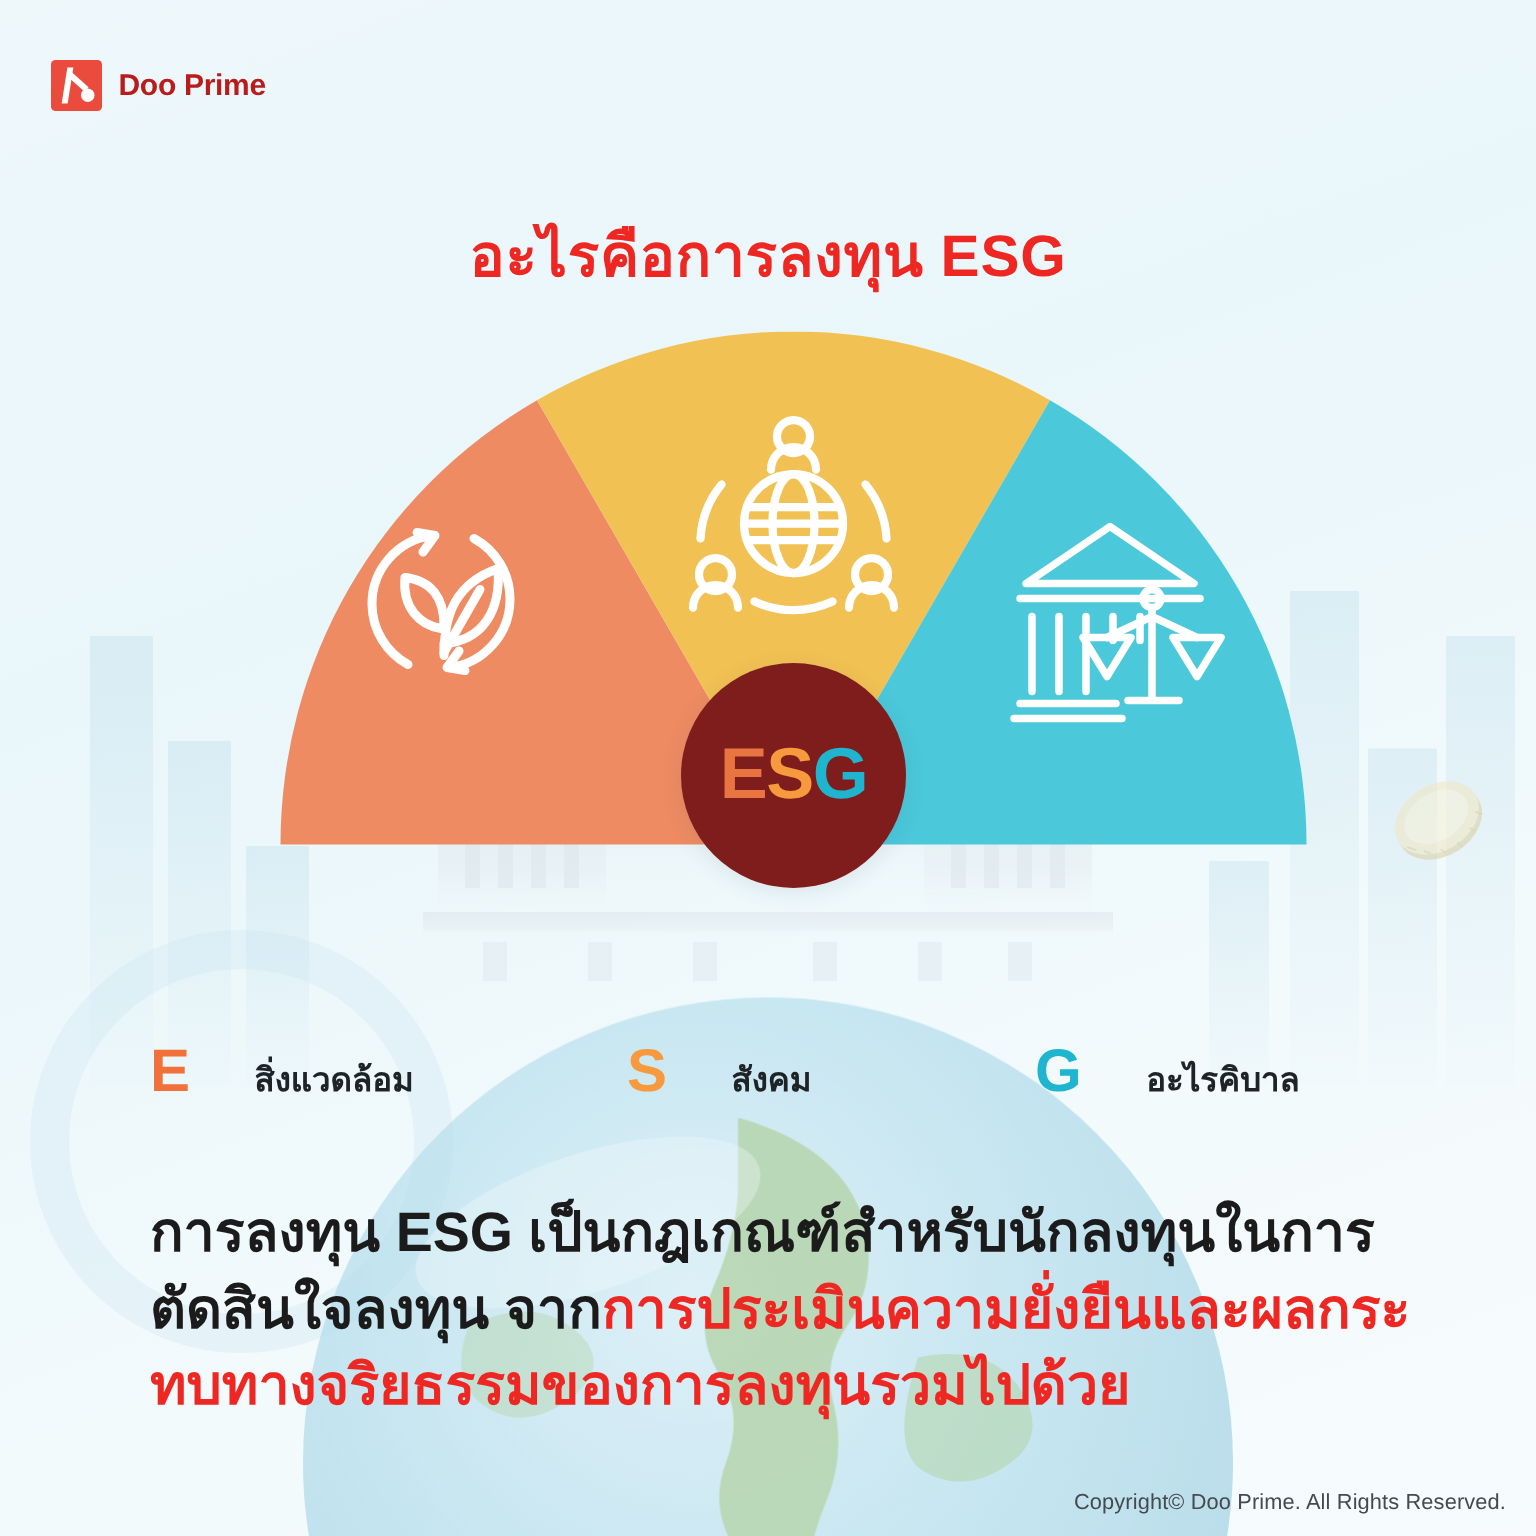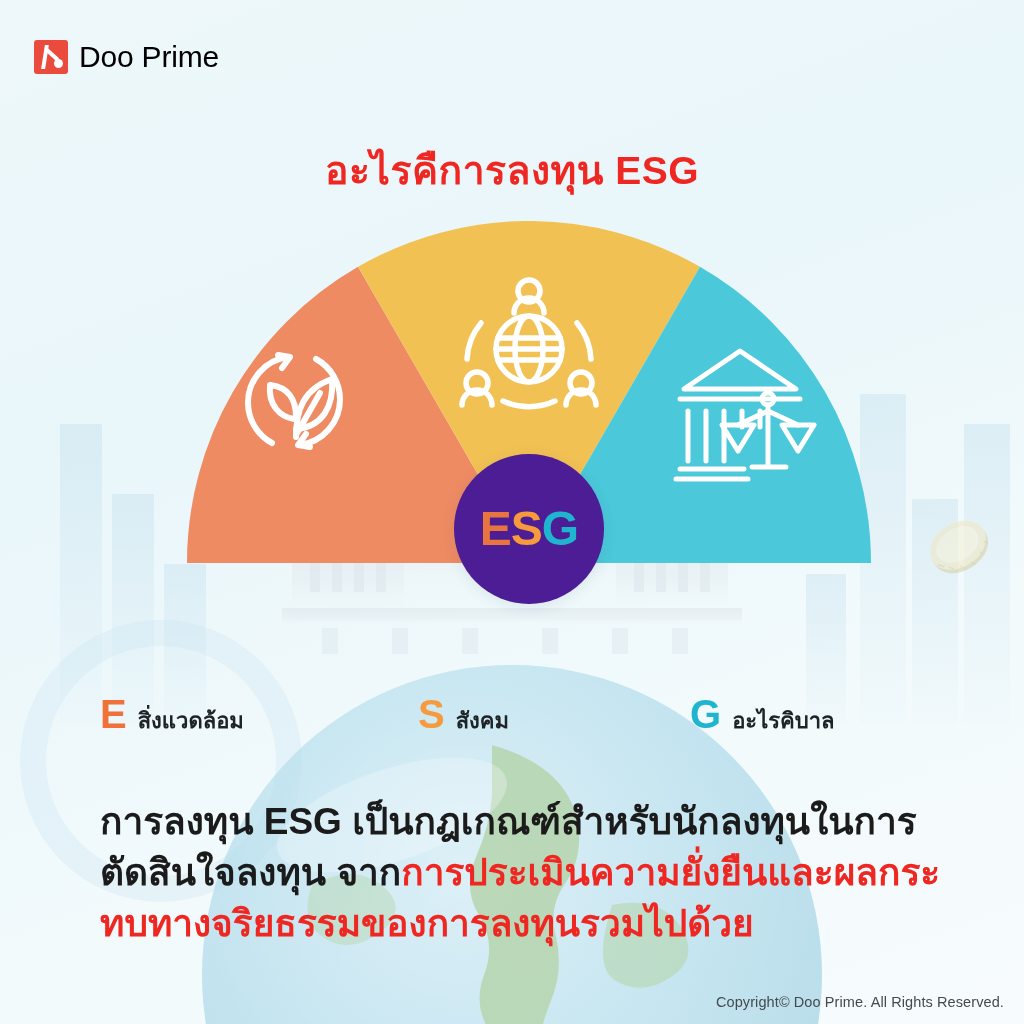--- a/index.html
+++ b/index.html
@@ -24,51 +24,51 @@
     position:absolute;left:50%;transform:translateX(-50%);
     top:655px;width:640px;height:640px;opacity:.62;
   }
 
   
   .logo{position:absolute;left:34px;top:40px;display:flex;align-items:center;gap:11px;}
   .logo-mark{width:34px;height:34px;background:#ea4b3c;border-radius:3px;position:relative;overflow:hidden;}
   .logo-mark:before{content:"";position:absolute;left:9px;top:5px;width:3.5px;height:24px;background:#fff;transform:skewX(-9deg);}
   .logo-mark:after{content:"";position:absolute;left:12px;top:7px;width:16px;height:3.5px;background:#fff;transform:rotate(42deg);transform-origin:left center;}
   .logo-dot{position:absolute;right:5px;bottom:6px;width:9px;height:9px;background:#fff;border-radius:50%;}
-  .logo-text{font-size:30px;font-weight:normal;color:#000000;letter-spacing:-.2px;}
+  .logo-text{font-size:20px;font-weight:bold;color:#b91c1c;letter-spacing:-.2px;}
 
   .title{
     position:absolute;top:139px;left:0;right:0;text-align:center;
     font-size:39px;font-weight:bold;color:#ee2722;letter-spacing:.5px;
     text-shadow:0 1px 0 rgba(255,255,255,.35);
   }
 
   
   .arcwrap{position:absolute;left:186px;top:221px;width:686px;height:350px;}
   .hub{
-    position:absolute;left:50%;top:308px;transform:translate(-50%,-50%);
-    width:150px;height:150px;border-radius:50%;background:#4c1d95;
+    position:absolute;left:50%;top:296px;transform:translate(-50%,-50%);
+    width:150px;height:150px;border-radius:50%;background:#7f1d1d;
     display:flex;align-items:center;justify-content:center;
     box-shadow:0 3px 14px rgba(40,80,100,.10);
   }
   .hub-text{font-size:48px;font-weight:bold;letter-spacing:-1px;line-height:1;}
   .hub-text .e{color:#e8743f;}
   .hub-text .s{color:#f79a3d;}
   .hub-text .g{color:#1fb5ce;}
 
   .coin{
     position:absolute;left:740px;top:300px;width:66px;height:52px;
     transform:rotate(-32deg);opacity:.55;
   }
 
   
   .legend{position:absolute;left:100px;top:694px;width:824px;height:52px;}
   .leg{position:absolute;display:flex;align-items:baseline;gap:11px;}
   .leg-letter{font-size:40px;font-weight:bold;line-height:1;}
-  .leg-label{font-size:22px;color:#1d2326;font-weight:600;white-space:nowrap;}
+  .leg-label{font-size:22px;color:#1d2326;font-weight:600;white-space:nowrap;margin-left:32px;}
   #leg0{left:0;}
   #leg1{left:318px;}
   #leg2{left:590px;}
 
   
   .body-copy{
     position:absolute;left:100px;top:796px;width:870px;
     font-size:37px;line-height:1.38;font-weight:bold;color:#1b1b1b;
   }
   .body-copy .hl{color:#ee2722;}
@@ -156,21 +156,21 @@
     </g>
   </svg>
 
   <div class="logo">
     <span class="logo-mark">
       <span class="logo-dot"></span>
     </span>
     <span class="logo-text">Doo Prime</span>
   </div>
 
-  <div class="title">อะไรคืการลงทุน ESG</div>
+  <div class="title">อะไรคือการลงทุน ESG</div>
 
   <div class="arcwrap">
     <svg width="686" height="350" viewBox="0 0 686 350">
 
       <path d="M 1 342 A 342 342 0 0 1 172.0 45.8 L 343 342 Z" fill="#ee8b63"></path>
 
       <path d="M 172.0 45.8 A 342 342 0 0 1 514.0 45.8 L 343 342 Z" fill="#f2c153"></path>
 
       <path d="M 514.0 45.8 A 342 342 0 0 1 685 342 L 343 342 Z" fill="#4bc8da"></path>
 

